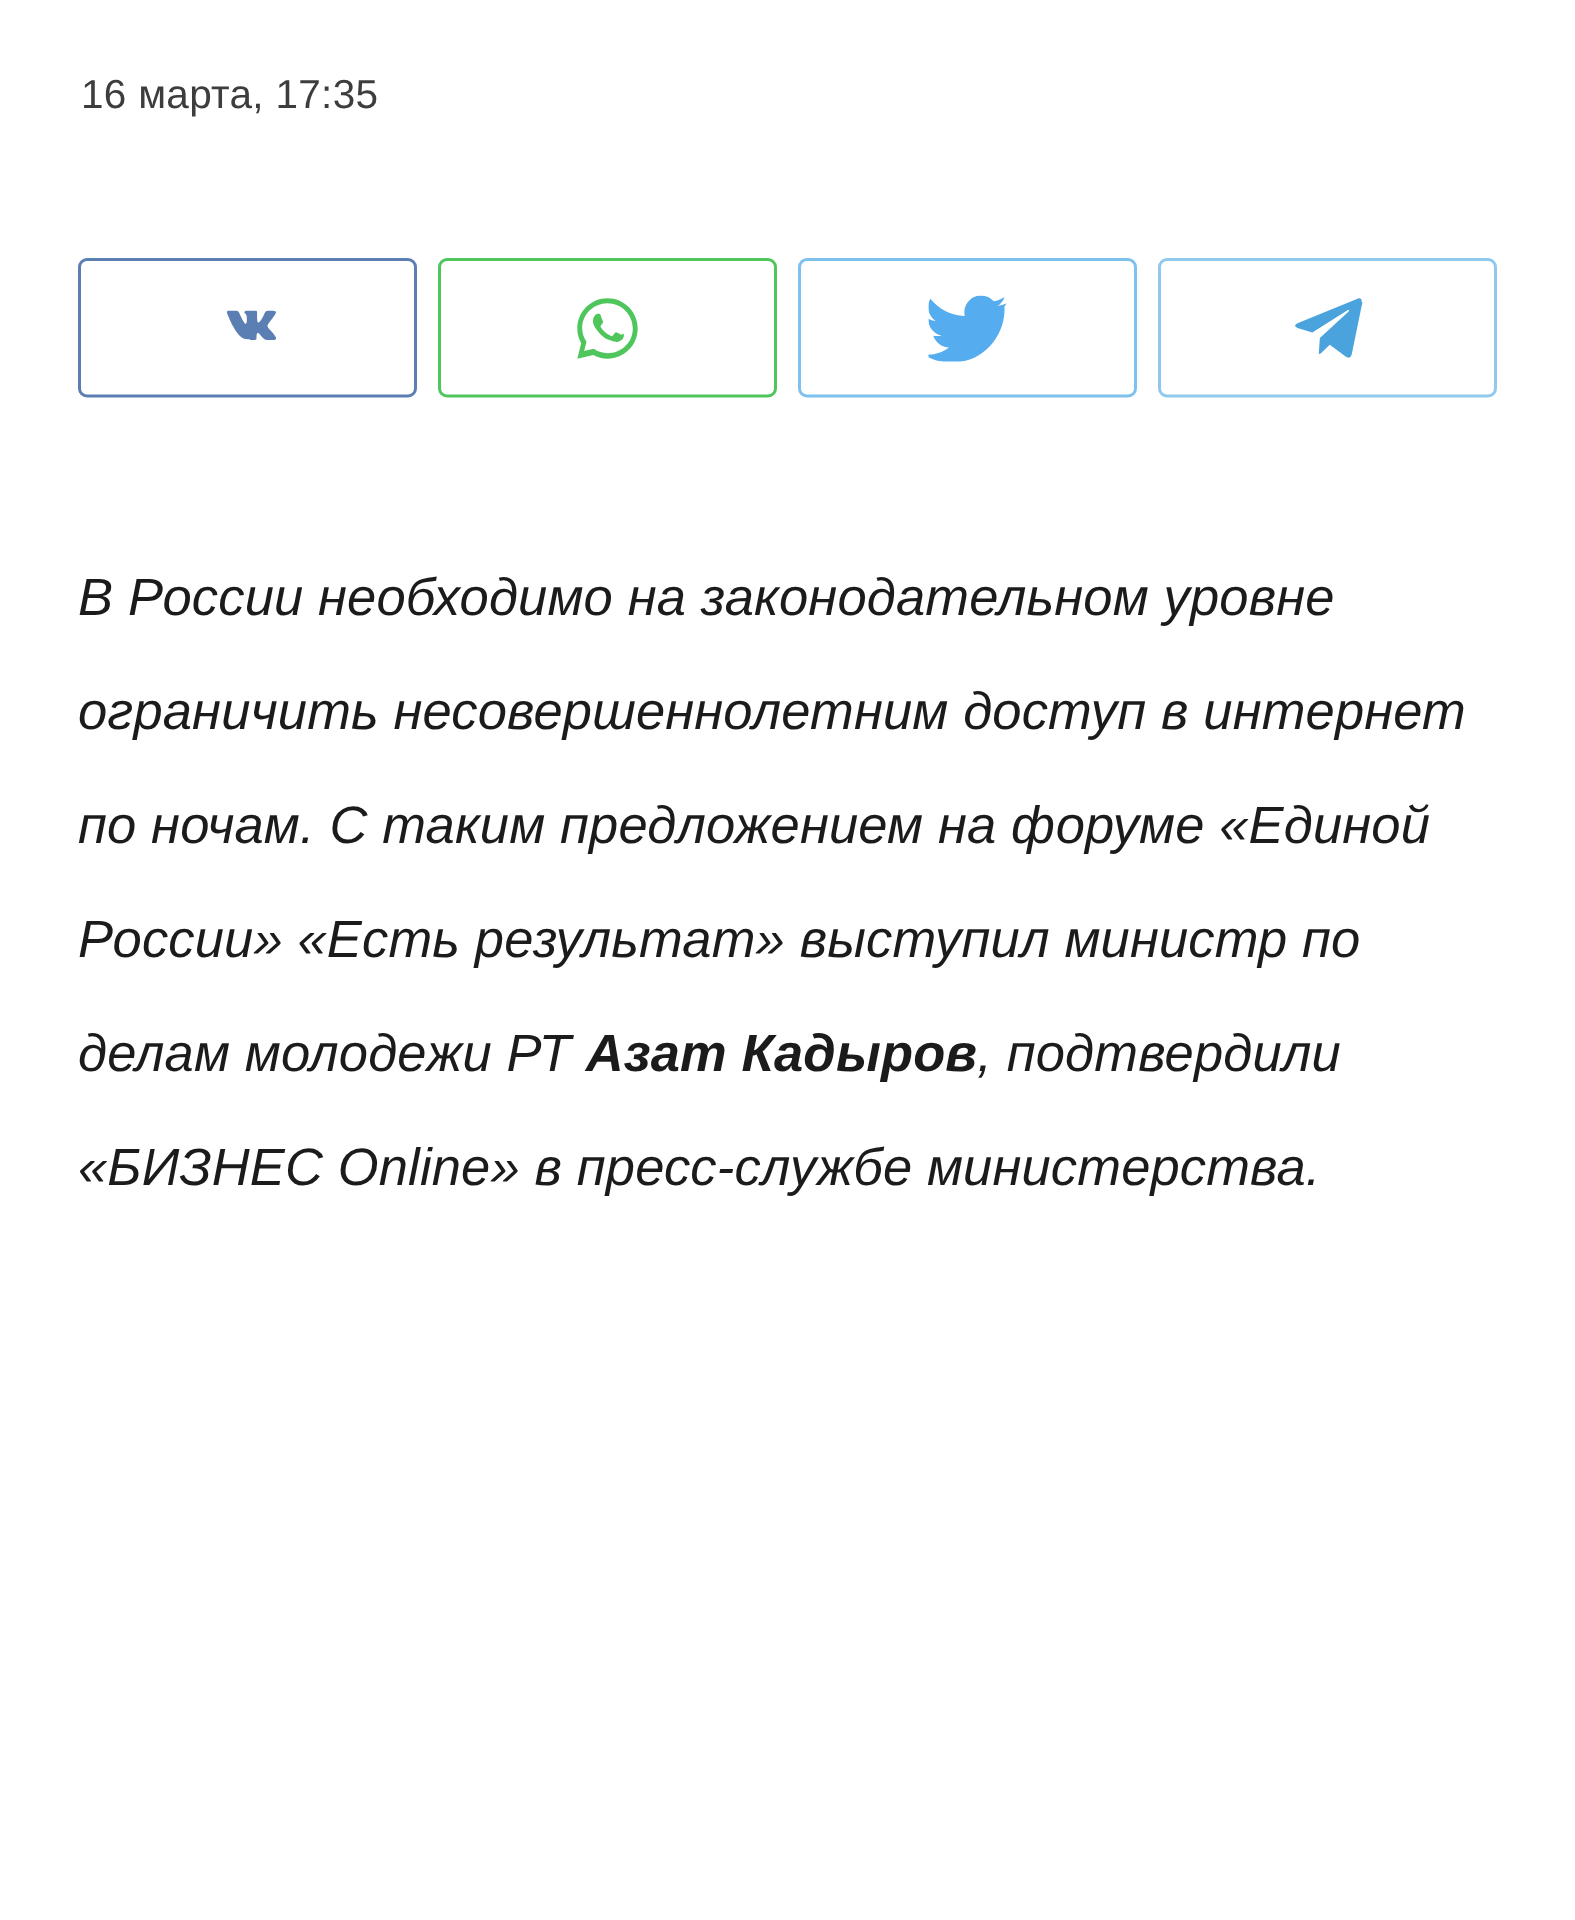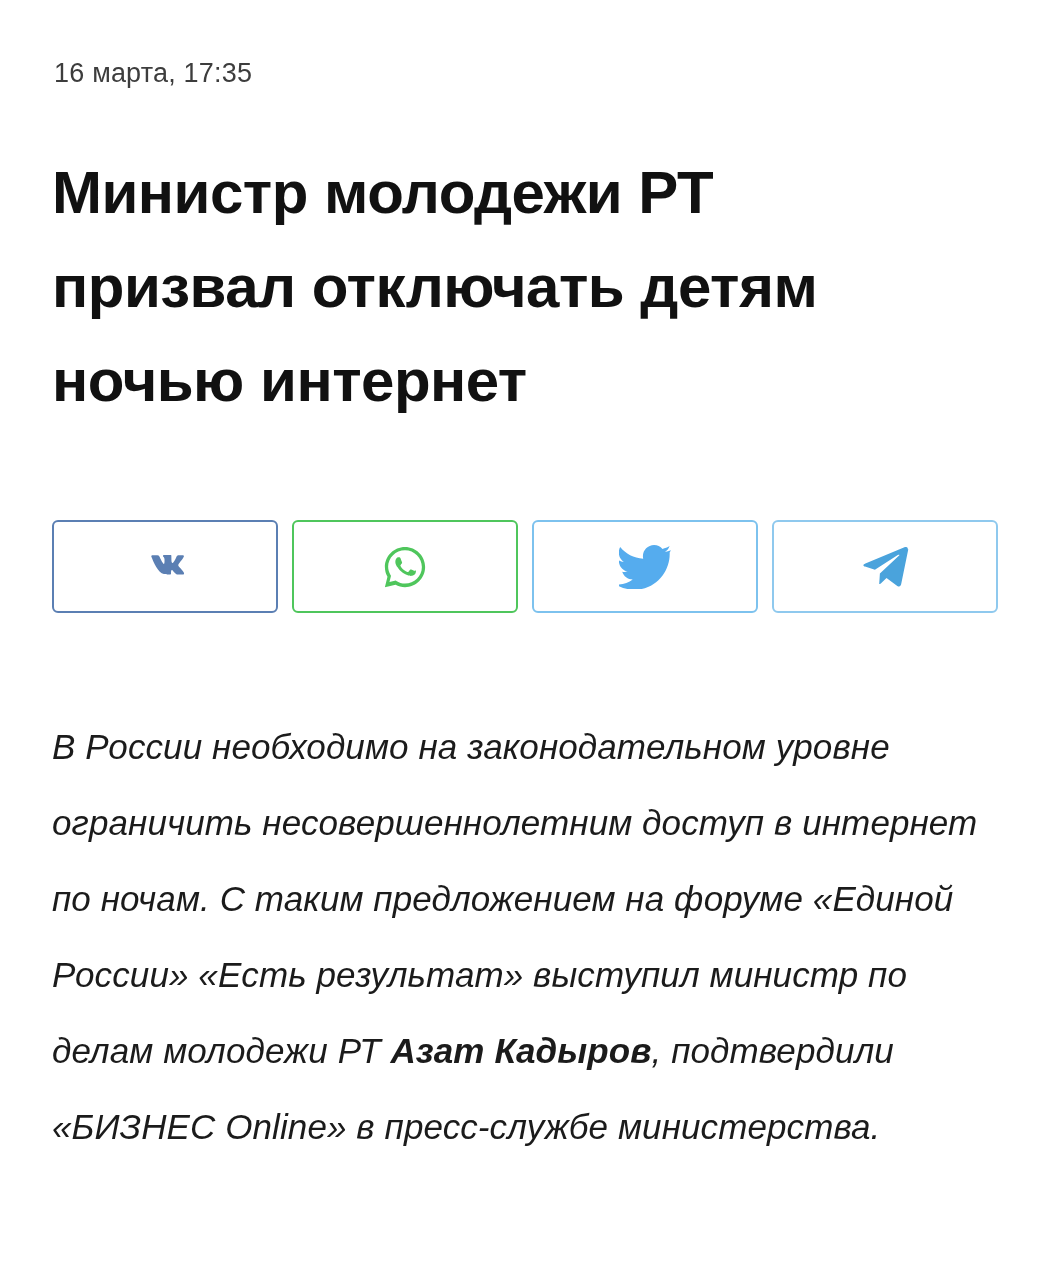--- a/index.html
+++ b/index.html
@@ -18,21 +18,21 @@
   .page {
     box-sizing: border-box;
     width: 1050px;
     padding: 40px 52px 0 52px;
   }
   .timestamp {
     font-size: 27px;
     line-height: 34px;
     color: #3d3d3d;
     letter-spacing: 0.2px;
-    margin: 16px 0 0 2px;
+    margin: 6px 0 0 2px;
     font-weight: 400;
   }
   .headline {
     margin: 56px 0 0 0;
     font-size: 60px;
     line-height: 94px;
     font-weight: 700;
     letter-spacing: -0.5px;
     color: #111111;
     max-width: 860px;
@@ -71,21 +71,20 @@
   }
   .body-text b { font-weight: 700; }
 </style>
 </head>
 <body>
 
 <div class="page">
 
   <div class="timestamp">16 марта, 17:35</div>
 
-  <h1 class="headline">Министр молодежи РТ призвал отключать детям ночью интернет</h1>
 
   <div class="share-row">
 
     <div class="share-btn vk">
       <span>
         <svg width="56" height="34" viewBox="0 0 56 34" xmlns="http://www.w3.org/2000/svg">
           <path fill="#5b7fb3" d="M29.6 24.6h3.2c.9 0 1.2-.5 1.2-1.1 0-1.9.1-3.6.9-3.6.8 0 1.9 2.1 3.1 3.1 1 .9 1.7 1.6 3 1.6h4.6c1.1 0 1.7-.5 1.4-1.6-.3-1-2.1-3.2-4.2-5.4-1.8-1.9-2.1-2.3-.2-4.8 2.4-3.1 4.8-6 4.3-7-.4-.9-3.8-.6-5.1-.6-1.4 0-1.8.5-2.3 1.5-1.2 2.8-3.1 6.3-4.1 6.3-1 0-1-2.2-1-4.7 0-2.8.2-3.2-1.1-3.2h-5.8c-1 0-1.6.4-1.6 1 0 1 1.4.6 1.6 3.2.1 1.8.1 4.6-.6 4.6-.9 0-2.7-3.5-4.1-6.6-.6-1.3-.9-2.1-2.4-2.1h-4.6c-1.3 0-1.8.5-1.4 1.6 1.8 4.7 7 16.9 12.4 17.2.6.1 1.4.1 2.9.1z"></path>
         </svg>
       </span>
     </div>

